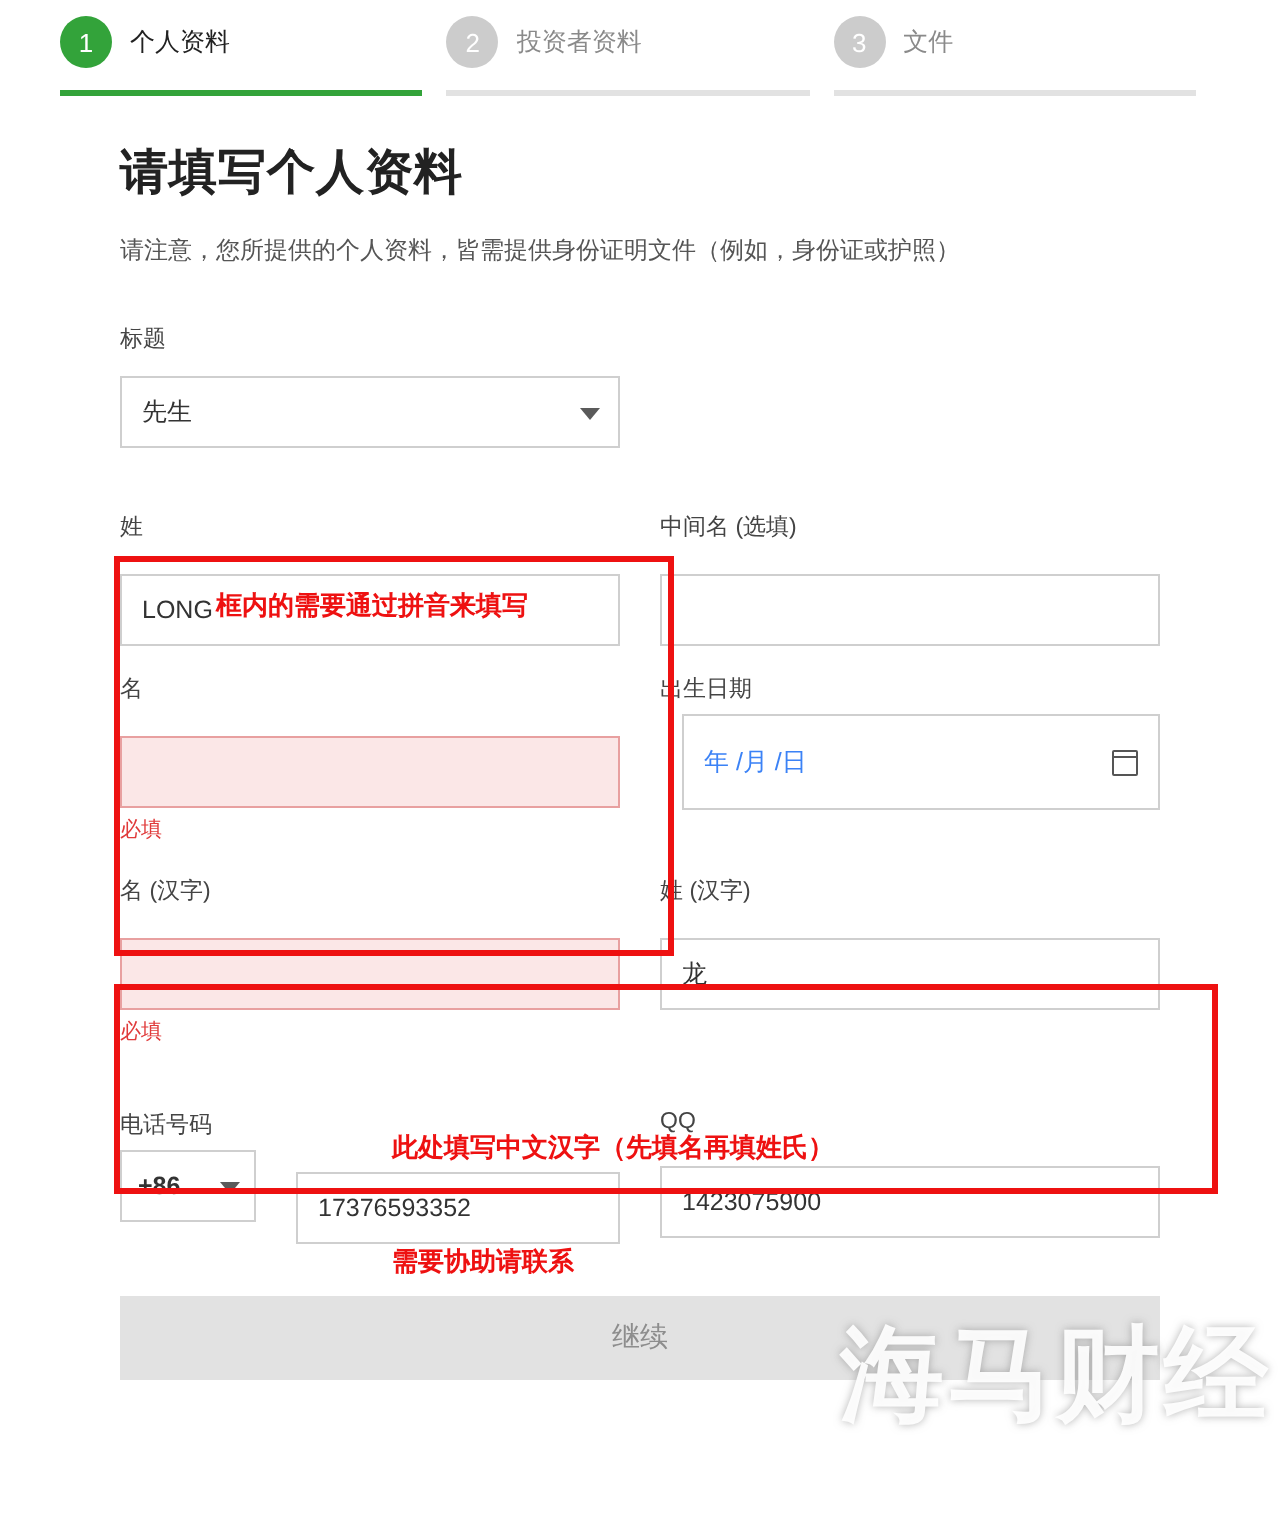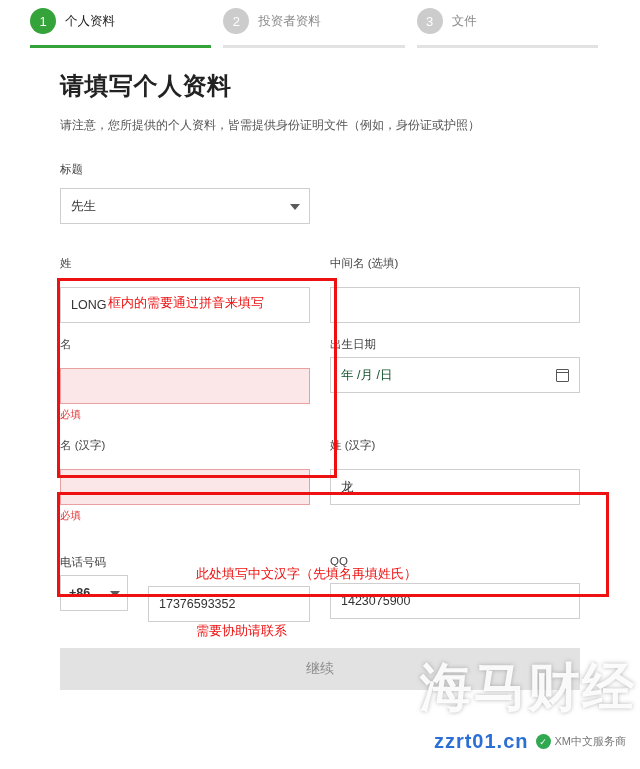--- a/index.html
+++ b/index.html
@@ -112,25 +112,26 @@
     border-top: 6px solid #5a5a5a;
   }
   .row { display: flex; gap: 20px; }
   .col { flex: 1; min-width: 0; }
 
   .field { margin-bottom: 14px; }
 
   
   .date-box {
     display: flex; align-items: center; justify-content: space-between;
-    height: 36px;
+    height: 48px;
     border: 1px solid #cfcfcf;
     padding: 0 10px;
     font-size: 12.5px;
-    color: #14532d;
+    color: #3b82f6;
+    margin-left: 11px;
   }
   .cal-ic {
     width: 13px; height: 13px;
     border: 1.4px solid #555; border-radius: 1px;
     position: relative;
   }
   .cal-ic:before {
     content:''; position:absolute; left:-1.4px; right:-1.4px; top:2px;
     border-top:1.4px solid #555;
   }
@@ -168,20 +169,21 @@
     position: absolute;
     border: 3px solid #ee1111;
     pointer-events: none;
   }
   .redtext {
     position: absolute;
     color: #ee1111;
     font-size: 13px;
     white-space: nowrap;
     font-family: "Liberation Sans", sans-serif;
+    font-weight: bold;
   }
 
   
   .wm-main {
     position: absolute;
     right: 4px; bottom: 46px;
     font-size: 52px;
     font-weight: bold;
     color: rgba(255,255,255,0.92);
     letter-spacing: 2px;
@@ -319,21 +321,14 @@
 
   <div class="redbox" style="left:57px; top:278px; width:280px; height:200px;"></div>
   <div class="redtext" style="left:108px; top:294px;">框内的需要通过拼音来填写</div>
 
   <div class="redbox" style="left:57px; top:492px; width:552px; height:105px;"></div>
   <div class="redtext" style="left:196px; top:565px;">此处填写中文汉字（先填名再填姓氏）</div>
 
   <div class="redtext" style="left:196px; top:622px;">需要协助请联系</div>
 
   <div class="wm-main">海马财经</div>
-  <div class="wm-sub">
-    <span class="wm-url">zzrt01.cn</span>
-    <span class="wm-badge">
-      <span class="wm-dot">✓</span>
-      <span>XM中文服务商</span>
-    </span>
-  </div>
 
 </div>
 
 </body></html>

